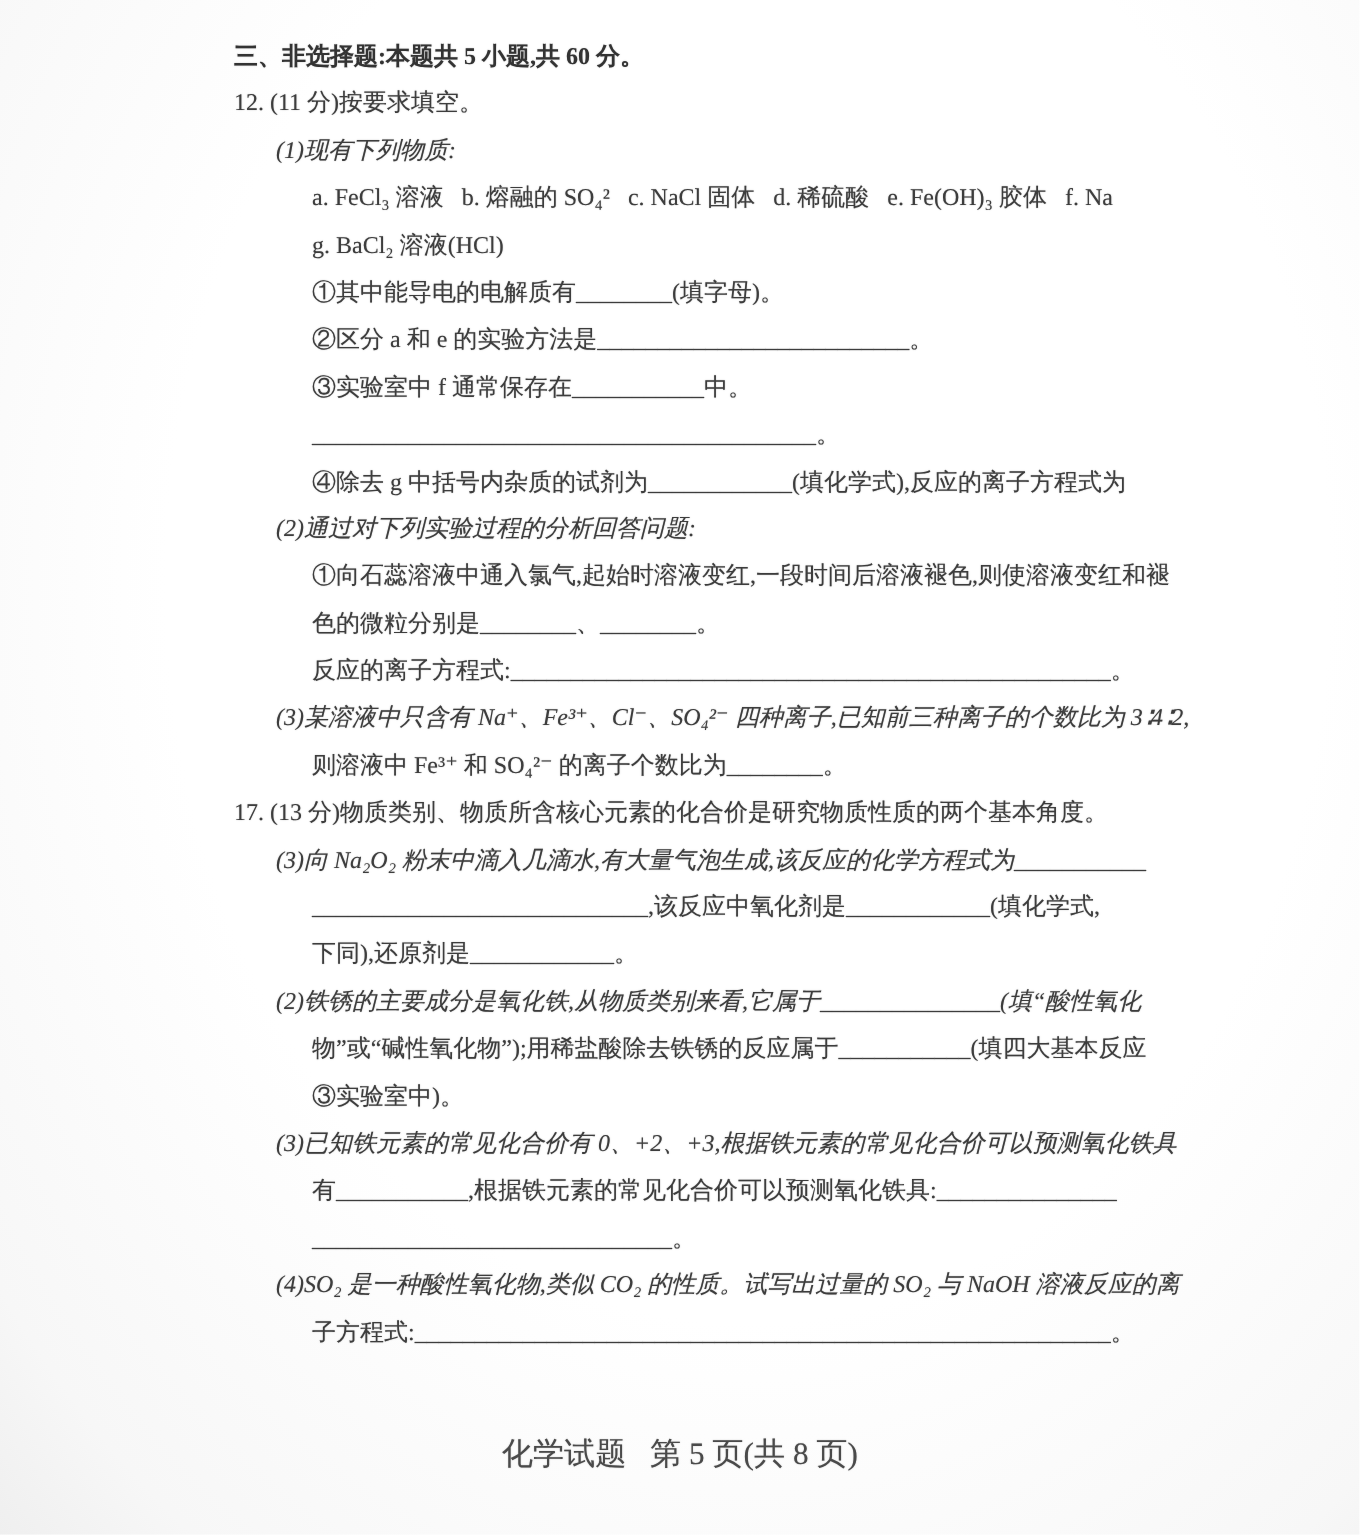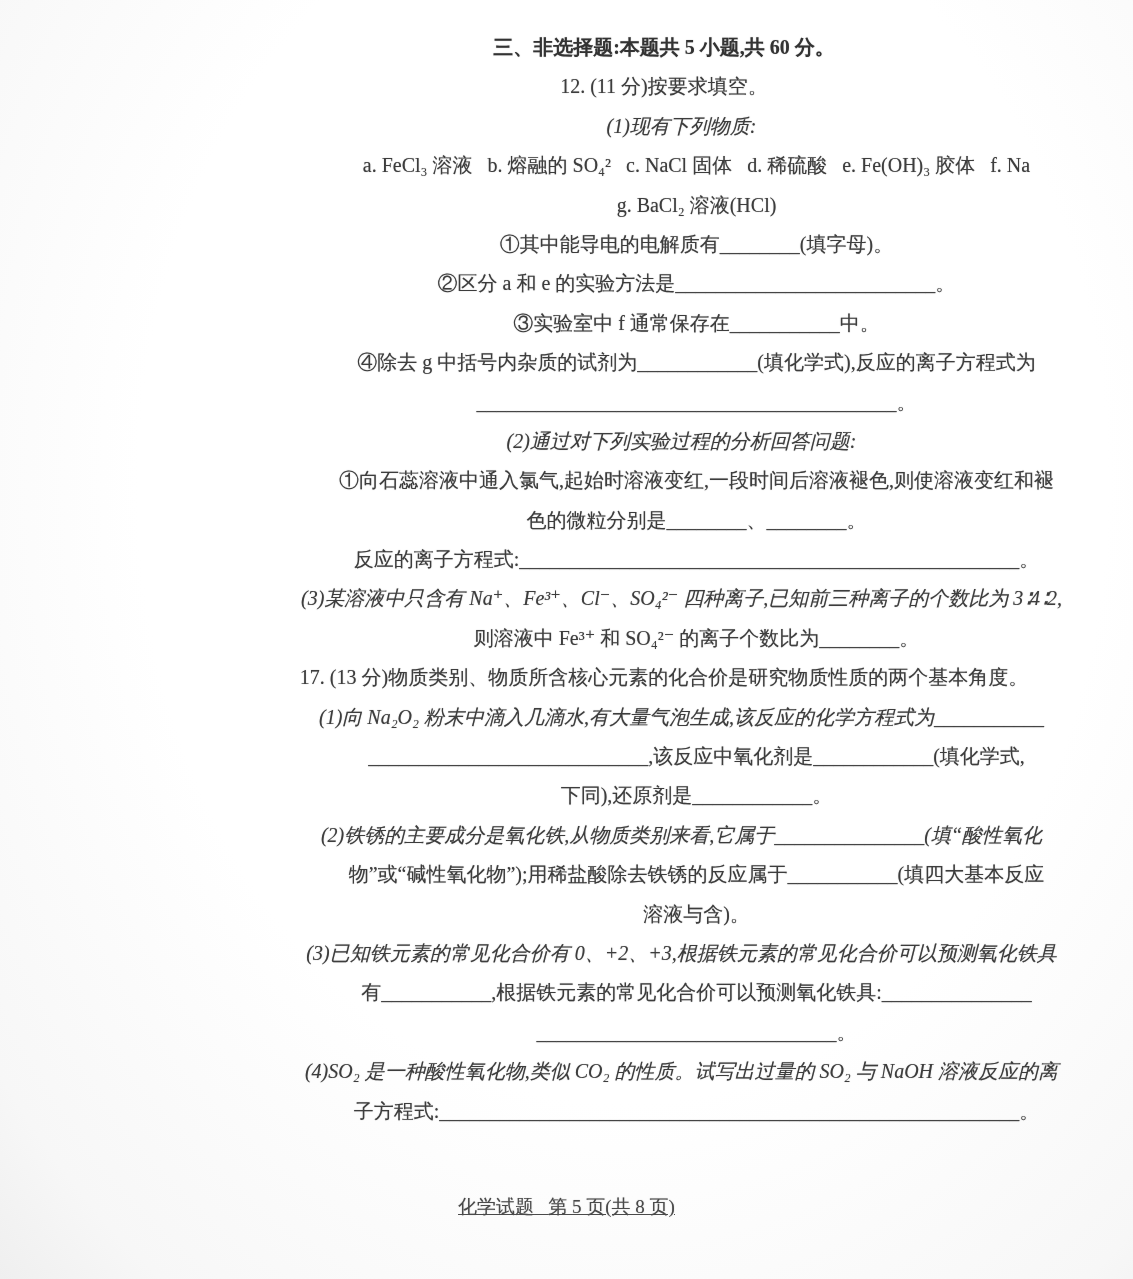--- a/index.html
+++ b/index.html
@@ -14,74 +14,72 @@
     overflow: hidden;
     background: radial-gradient(ellipse at 55% 38%, #ffffff 55%, #f7f7f7 88%, #efefef 100%);
     font-family: "Liberation Serif", "DejaVu Serif", serif;
     color: #3d3d3d;
   }
   .content {
     position: absolute;
     top: 28px;
     left: 12px;
     right: 0;
-    text-align: center;
   }
   .line {
     font-size: 20px;
     height: 39.4px;
     line-height: 39.4px;
     white-space: pre;
     text-shadow: 0 0 1px rgba(80,80,80,0.55);
   }
   .indent-0 { padding-left: 183px; }
   .indent-1 { padding-left: 218px; font-style: italic; }
   .indent-2 { padding-left: 248px; }
   .bold { font-weight: bold; color: #333333; }
   .footer {
     position: absolute;
     top: 1194px;
     left: 0;
     width: 100%;
     text-align: center;
-    font-size: 19px;
+    font-size: 26px;
     color: #4a4a4a;
     text-shadow: 0 0 1px rgba(80,80,80,0.5);
     white-space: pre;
-    text-decoration: underline;
   }
 </style>
 </head>
 <body>
 
 <div class="page">
   <div class="content" id="lines-container">
       <div class="line indent-0 bold">三、非选择题:本题共 5 小题,共 60 分。</div>
       <div class="line indent-0">12. (11 分)按要求填空。</div>
       <div class="line indent-1">(1)现有下列物质:</div>
       <div class="line indent-2">a. FeCl₃ 溶液   b. 熔融的 SO₄²   c. NaCl 固体   d. 稀硫酸   e. Fe(OH)₃ 胶体   f. Na</div>
       <div class="line indent-2">g. BaCl₂ 溶液(HCl)</div>
       <div class="line indent-2">①其中能导电的电解质有________(填字母)。</div>
       <div class="line indent-2">②区分 a 和 e 的实验方法是__________________________。</div>
       <div class="line indent-2">③实验室中 f 通常保存在___________中。</div>
+      <div class="line indent-2">__________________________________________。</div>
       <div class="line indent-2">④除去 g 中括号内杂质的试剂为____________(填化学式),反应的离子方程式为</div>
-      <div class="line indent-2">__________________________________________。</div>
       <div class="line indent-1">(2)通过对下列实验过程的分析回答问题:</div>
       <div class="line indent-2">①向石蕊溶液中通入氯气,起始时溶液变红,一段时间后溶液褪色,则使溶液变红和褪</div>
       <div class="line indent-2">色的微粒分别是________、________。</div>
       <div class="line indent-2">反应的离子方程式:__________________________________________________。</div>
       <div class="line indent-1">(3)某溶液中只含有 Na⁺、Fe³⁺、Cl⁻、SO₄²⁻ 四种离子,已知前三种离子的个数比为 3∶4∶2,</div>
       <div class="line indent-2">则溶液中 Fe³⁺ 和 SO₄²⁻ 的离子个数比为________。</div>
       <div class="line indent-0">17. (13 分)物质类别、物质所含核心元素的化合价是研究物质性质的两个基本角度。</div>
-      <div class="line indent-1">(1)向 Na₂O₂ 粉末中滴入几滴水,有大量气泡生成,该反应的化学方程式为___________</div>
+      <div class="line indent-1">(3)向 Na₂O₂ 粉末中滴入几滴水,有大量气泡生成,该反应的化学方程式为___________</div>
       <div class="line indent-2">____________________________,该反应中氧化剂是____________(填化学式,</div>
       <div class="line indent-2">下同),还原剂是____________。</div>
       <div class="line indent-1">(2)铁锈的主要成分是氧化铁,从物质类别来看,它属于_______________(填“酸性氧化</div>
       <div class="line indent-2">物”或“碱性氧化物”);用稀盐酸除去铁锈的反应属于___________(填四大基本反应</div>
-      <div class="line indent-2">溶液与含)。</div>
+      <div class="line indent-2">③实验室中)。</div>
       <div class="line indent-1">(3)已知铁元素的常见化合价有 0、+2、+3,根据铁元素的常见化合价可以预测氧化铁具</div>
       <div class="line indent-2">有___________,根据铁元素的常见化合价可以预测氧化铁具:_______________</div>
       <div class="line indent-2">______________________________。</div>
       <div class="line indent-1">(4)SO₂ 是一种酸性氧化物,类似 CO₂ 的性质。试写出过量的 SO₂ 与 NaOH 溶液反应的离</div>
       <div class="line indent-2">子方程式:__________________________________________________________。</div>
     </div>
   <div class="footer"><span>化学试题</span><span>   </span><span>第 5 页(共 8 页)</span></div>
 </div>
 
 </body></html>

